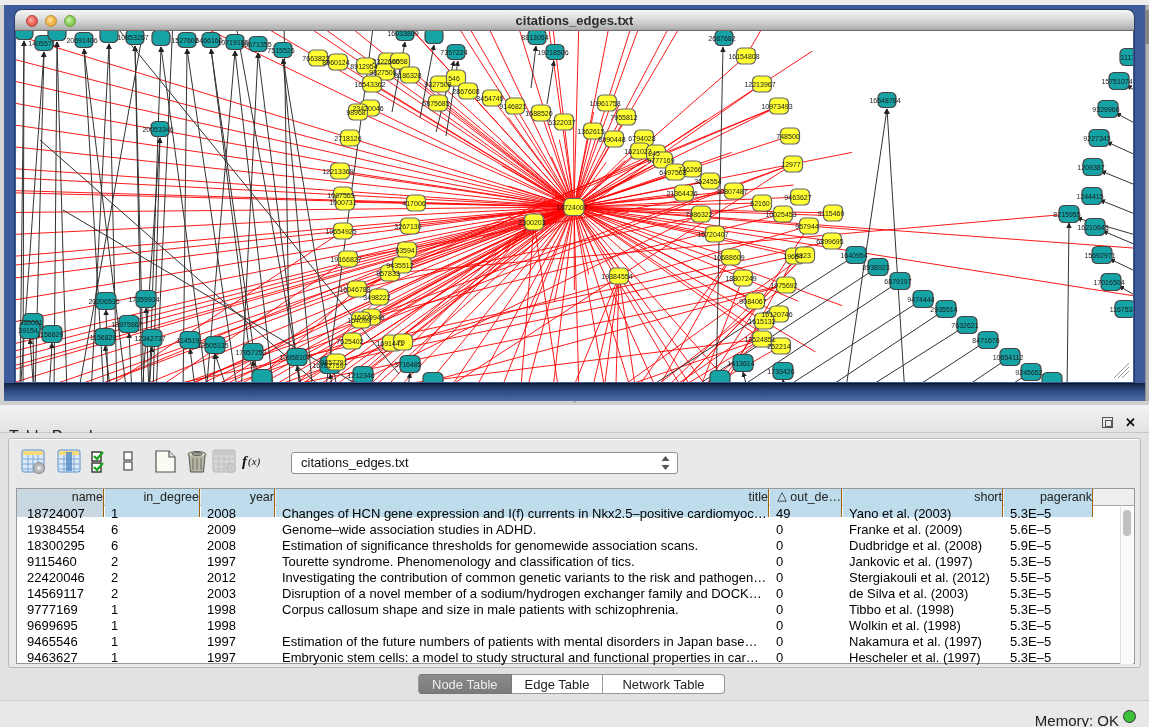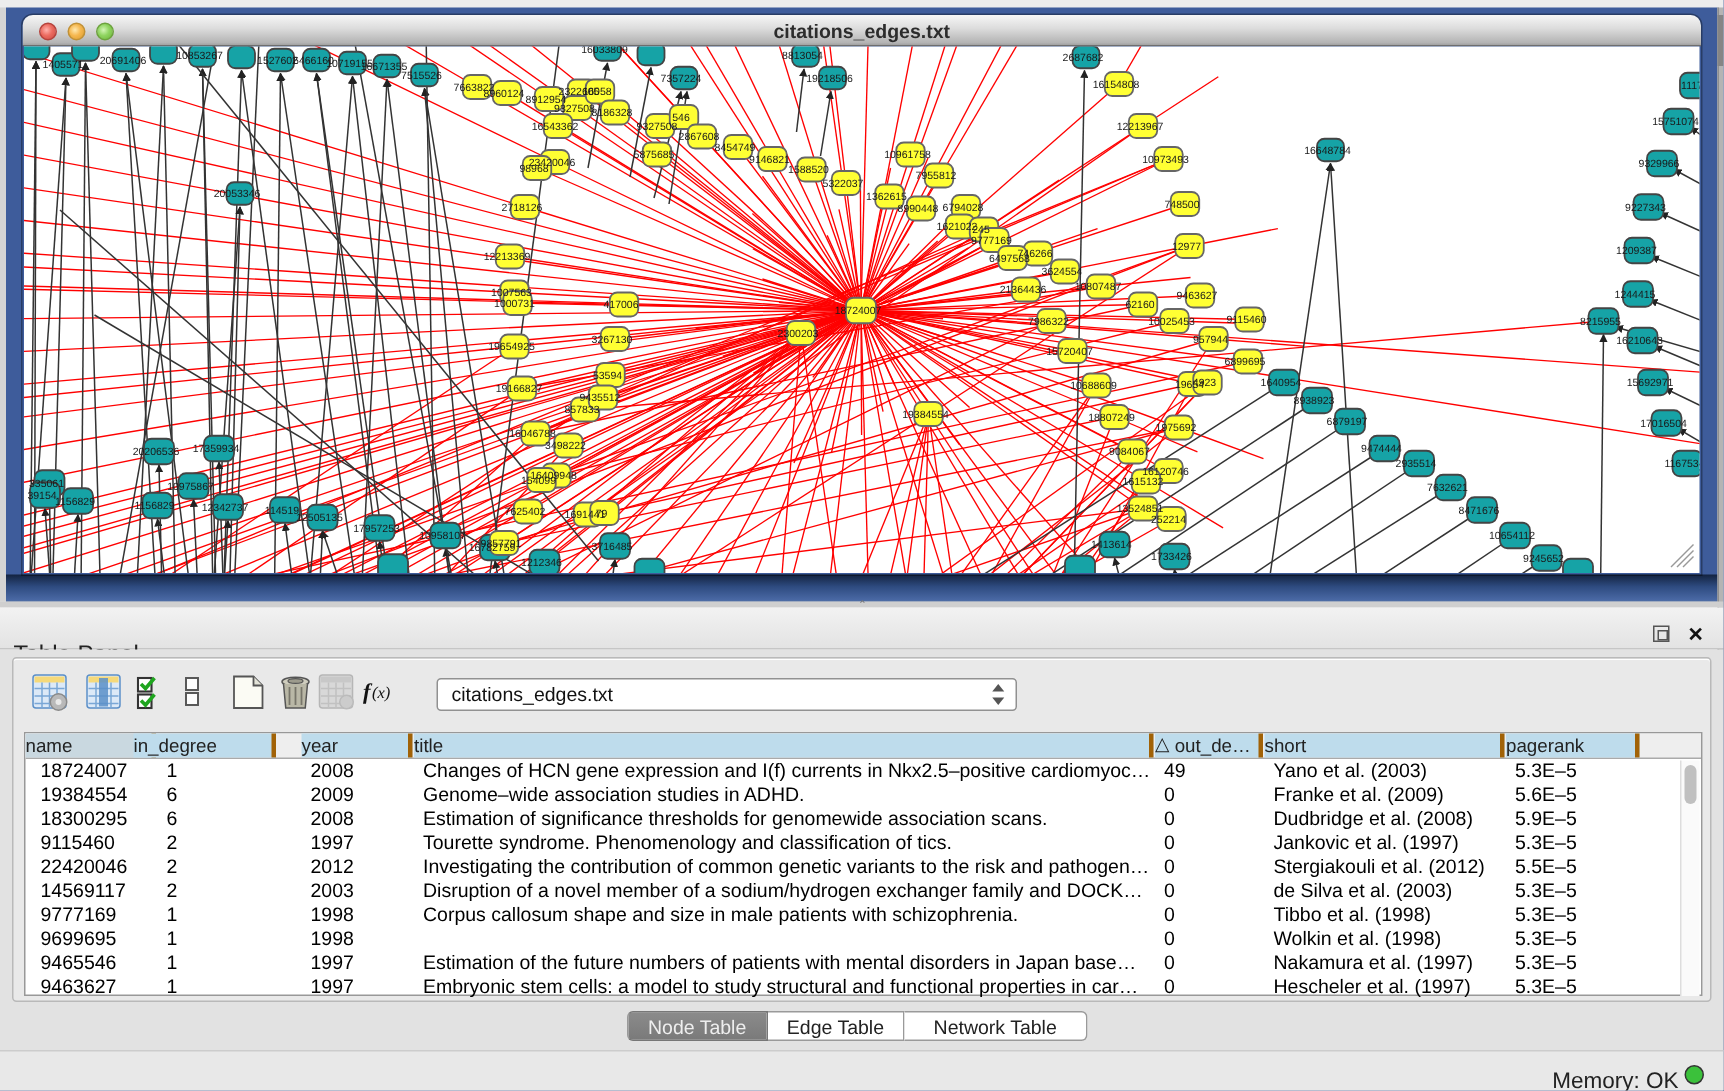--- a/index.html
+++ b/index.html
@@ -24,23 +24,23 @@
 #floatic{position:absolute;left:1102px;top:12px;width:11px;height:11px;border:1px solid #555}
 #floatic:before{content:"";position:absolute;left:2px;top:2px;width:5px;height:5px;border:1px solid #555}
 #closeic{position:absolute;left:1125px;top:10px;font-size:13px;font-weight:bold;color:#111}
 #panelbody{position:absolute;left:0;top:433px;width:1149px;height:294px;background:#e2e2e2}
 #container{position:absolute;left:8px;top:5px;width:1133px;height:230px;background:#e9e9e9;border:1px solid #b9b9b9;border-radius:3px;box-shadow:inset 0 1px 0 #fff}
 #toolbar{position:absolute;left:6px;top:10px;height:28px;width:1100px}
 .dropdown{position:absolute;left:276px;top:3px;width:387px;height:22px;background:#fff;border:1px solid #919191;border-radius:3px;font-size:13px;color:#111;line-height:20px;padding-left:9px}
 .stepper{position:absolute;right:7px;top:3px;width:9px;height:14px}
 #tablewrap{position:absolute;left:7px;top:49px;width:1119px;height:176px;background:#fff;border:1px solid #989898}
 #thead{position:absolute;left:0;top:0;width:1117px;height:17px;background:#eee;border-bottom:1px solid #aaa;font-size:12.5px;color:#222}
-.th{position:absolute;top:0;height:16px;text-align:left;line-height:16px;background:#bedcec;border-right:3px solid #a16207}
+.th{position:absolute;top:0;height:28px;text-align:right;line-height:16px;background:#bedcec;border-right:1px solid #a16207}
 #th0{left:0;width:87px;background:#c9d8e0}
-#th1{left:72px;width:95px}
+#th1{left:88px;width:95px}
 #th2{left:184px;width:74px}
 #th3{left:259px;width:493px}
 #th4{left:753px;width:72px}
 #th5{left:826px;width:160px}
 #th6{left:987px;width:89px}
 #tbody{position:absolute;left:0;top:17px;width:1117px;height:160px;font-size:13px;color:#000}
 .tr{height:16px;white-space:nowrap;position:relative}
 .c{position:absolute;top:0;height:16px;line-height:15px;overflow:hidden}
 .c0{left:10px;width:80px}
 .c1{left:94px;width:90px}

